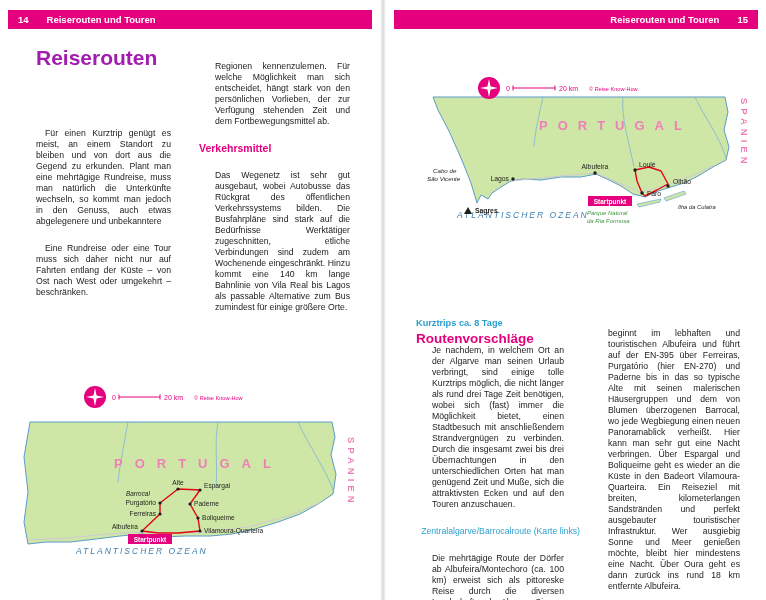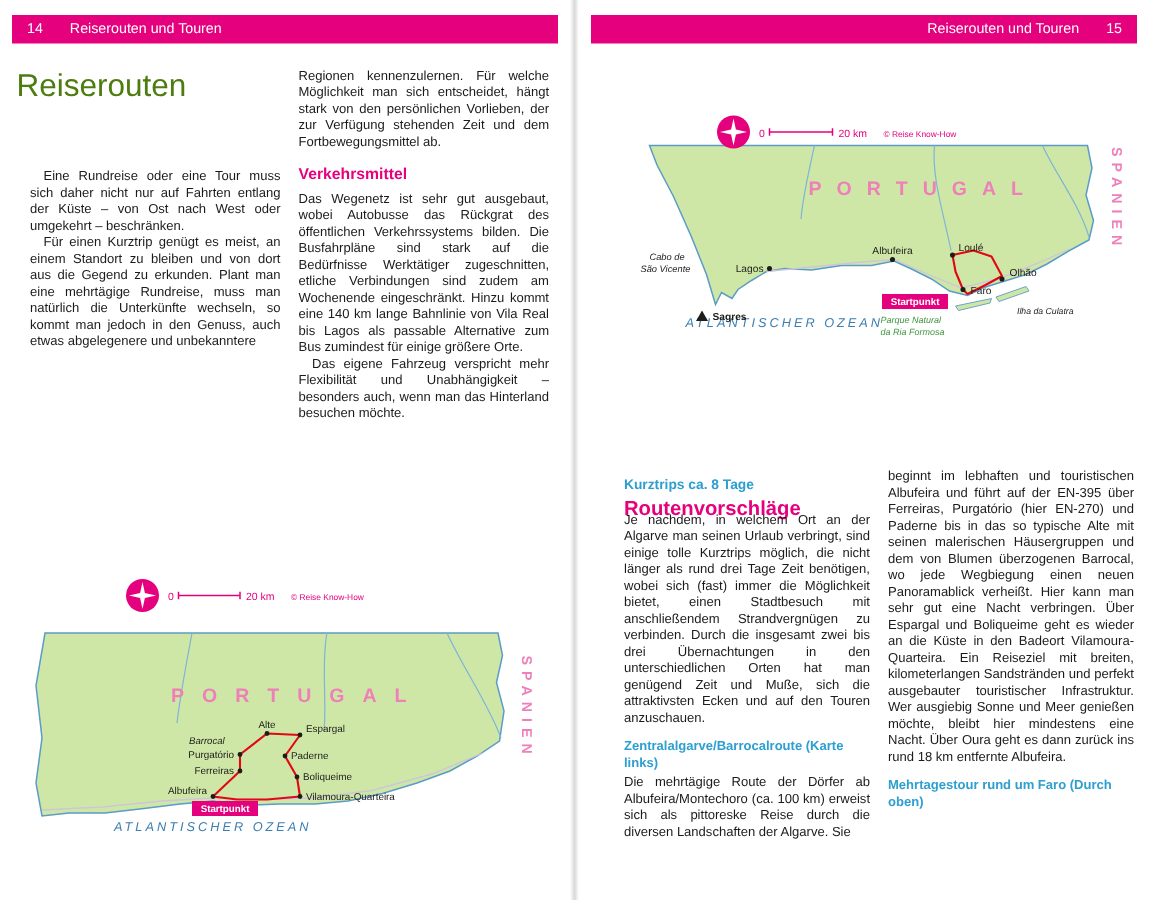--- a/index.html
+++ b/index.html
@@ -4,57 +4,56 @@
 <style>
   * { margin:0; padding:0; box-sizing:border-box; }
   html,body { width:766px; height:600px; }
   body { position:relative; background:#ffffff; font-family:"Liberation Sans", sans-serif; overflow:hidden; }
   .gutter { position:absolute; left:380px; top:0; width:6px; height:600px;
             background:linear-gradient(to right, rgba(0,0,0,0), rgba(0,0,0,0.15), rgba(0,0,0,0)); }
   .header-bar { position:absolute; top:10px; height:19px; background:#e5007d; color:#fff;
                 display:flex; align-items:center; padding:0 10px; }
   .header-left  { left:8px;  width:364px; justify-content:flex-start; gap:18px; }
   .header-right { left:394px; width:364px; justify-content:flex-end;  gap:18px; }
-  .hdr-num, .hdr-title { font-size:9.5px; font-weight:400; white-space:nowrap; }
-  .chapter-title { position:absolute; left:11px; top:46px; width:175px;
-                   font-size:21px; line-height:23.5px; font-weight:400; color:#4d7c0f; }
+  .hdr-num, .hdr-title { font-size:9.5px; font-weight:700; white-space:nowrap; }
+  .chapter-title { position:absolute; left:36px; top:46px; width:175px;
+                   font-size:21px; line-height:23.5px; font-weight:700; color:#a21caf; }
   .textcol { position:absolute; font-size:8.7px; line-height:11px; color:#1b1b1b; }
-  .textcol p { text-align:justify; margin:0; }
+  .textcol p { text-align:justify; margin:16px; }
   p.indent { text-indent:9px; }
   .sect-h2 { color:#e5007d; font-weight:700; font-size:10.5px; margin:11px 0 5px; }
   .h1-magenta { position:absolute; color:#e5007d; font-weight:700; font-size:13.5px;margin-top:36px; }
   .sub-blue { color:#2d9fd0; font-weight:700; font-size:9.2px; margin:0 0 12px; }
-  .sub-blue-inline { color:#2d9fd0; font-weight:700; font-size:8.7px; margin:8px 0 2px; text-align:left; }
+  .sub-blue-inline { color:#2d9fd0; font-weight:400; font-size:8.7px; margin:8px 0 2px; text-align:right; }
   svg.map { position:absolute; overflow:visible; }
   svg text { font-family:"Liberation Sans", sans-serif; }
 </style>
 </head>
 <body>
 
 <div class="gutter"></div>
 
 <div class="header-bar header-left">
   <span class="hdr-num">14</span>
   <span class="hdr-title">Reiserouten und Touren</span>
 </div>
 
 <h1 class="chapter-title">
   <span>Reiserouten</span><br>
 </h1>
 
 <div class="textcol" style="left:20px; top:112px; width:167px;">
+  <p class="indent">Für einen Kurztrip genügt es meist, an einem Standort zu bleiben und von dort aus die Gegend zu erkunden. Plant man eine mehrtägige Rundreise, muss man natürlich die Unterkünfte wechseln, so kommt man jedoch in den Genuss, auch etwas abgelegenere und unbekanntere</p>
   <p class="indent">Eine Rundreise oder eine Tour muss sich daher nicht nur auf Fahrten entlang der Küste – von Ost nach West oder umgekehrt – beschränken.</p>
-  <p class="indent">Für einen Kurztrip genügt es meist, an einem Standort zu bleiben und von dort aus die Gegend zu erkunden. Plant man eine mehrtägige Rundreise, muss man natürlich die Unterkünfte wechseln, so kommt man jedoch in den Genuss, auch etwas abgelegenere und unbekanntere</p>
 </div>
 
 <div class="textcol" style="left:199px; top:45px; width:167px;">
   <p>Regionen kennenzulernen. Für welche Möglichkeit man sich entscheidet, hängt stark von den persönlichen Vorlieben, der zur Verfügung stehenden Zeit und dem Fortbewegungsmittel ab.</p>
   <div class="sect-h2">Verkehrsmittel</div>
   <p>Das Wegenetz ist sehr gut ausgebaut, wobei Autobusse das Rückgrat des öffentlichen Verkehrssystems bilden. Die Busfahrpläne sind stark auf die Bedürfnisse Werktätiger zugeschnitten, etliche Verbindungen sind zudem am Wochenende eingeschränkt. Hinzu kommt eine 140 km lange Bahnlinie von Vila Real bis Lagos als passable Alternative zum Bus zumindest für einige größere Orte.</p>
-  <p class="indent">Das eigene Fahrzeug verspricht mehr Flexibilität und Unabhängigkeit – besonders auch, wenn man das Hinterland besuchen möchte.</p>
 </div>
 
 <svg class="map" viewBox="0 0 364 212" style="left:8px; top:382px; width:364px; height:212px;">
   <path fill="#cfe7a6" stroke="#5b9bc8" stroke-width="1" d="M28,40 L324,40 L327,55 L323,73 L328,92 L325,112 L310,122 L292,132 L270,140 L247,147 L224,152 L202,154 L178,154 L152,155 L134,152 L112,154 L88,157 L62,160 L38,160 L20,162 L16,140 L20,110 L16,75 L22,40 Z"></path>
   <path stroke="#7db4d8" fill="none" stroke-width="0.8" d="M290,40 C300,62 318,88 326,110"></path>
   <path stroke="#7db4d8" fill="none" stroke-width="0.8" d="M120,40 C116,62 112,82 110,100"></path>
   <path stroke="#7db4d8" fill="none" stroke-width="0.8" d="M210,40 C206,60 210,85 208,105"></path>
   <path stroke="#cdc6d8" fill="none" stroke-width="0.9" d="M20,158 L60,156 L100,152 L134,150 L170,151 L200,150 L240,145 L280,134 L314,120"></path>
   <path stroke="#e30613" fill="none" stroke-width="1.4" stroke-linejoin="round" d="M134,149 L152,132 L152,121 L170,107 L192,108 L182,122 L190,136 L192,149 L170,151 L150,151 L134,149"></path>
   <g>

